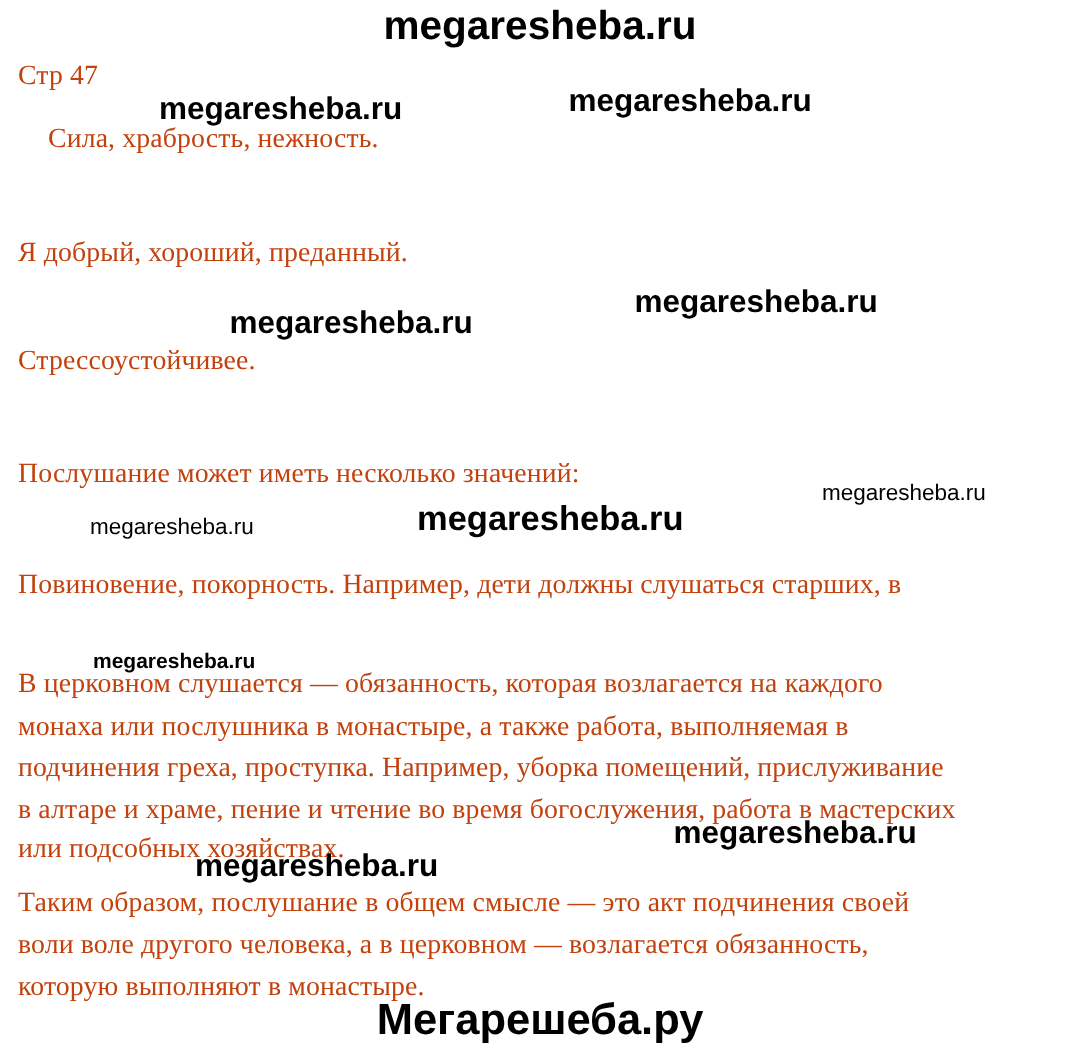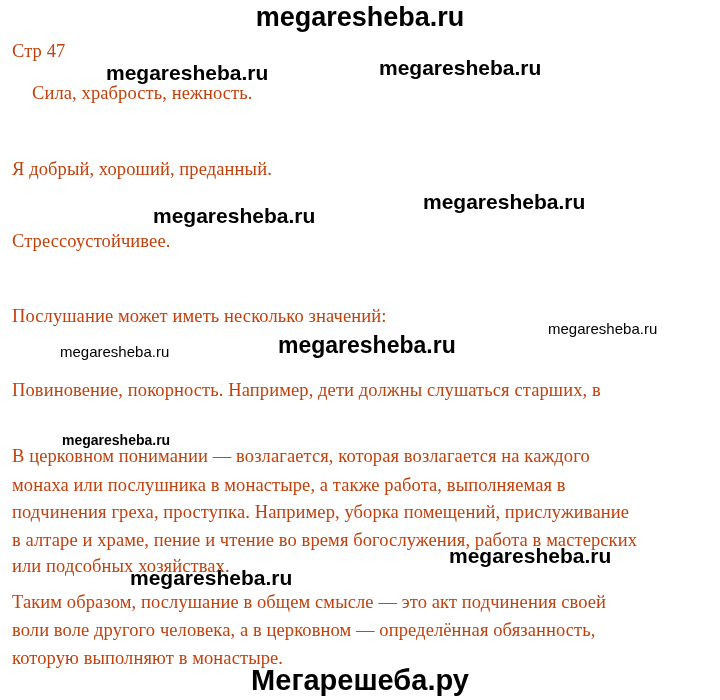--- a/index.html
+++ b/index.html
@@ -68,25 +68,25 @@
   <div class="bodyline" style="top:83px;margin-left:20px;">Сила, храбрость, нежность.</div>
 
   <div class="bodyline" style="top:159px;">Я добрый, хороший, преданный.</div>
 
   <div class="bodyline" style="top:231px;">Стрессоустойчивее.</div>
 
   <div class="bodyline" style="top:306px;">Послушание может иметь несколько значений:</div>
 
   <div class="bodyline" style="top:380px;">Повиновение, покорность. Например, дети должны слушаться старших, в</div>
 
-  <div class="bodyline" style="top:446px;">В церковном понимании — возлагается, которая возлагается на каждого</div>
+  <div class="bodyline" style="top:446px;">В церковном слушается — обязанность, которая возлагается на каждого</div>
   <div class="bodyline" style="top:475px;">монаха или послушника в монастыре, а также работа, выполняемая в</div>
   <div class="bodyline" style="top:502px;">подчинения греха, проступка. Например, уборка помещений, прислуживание</div>
   <div class="bodyline" style="top:530px;">в алтаре и храме, пение и чтение во время богослужения, работа в мастерских</div>
   <div class="bodyline" style="top:556px;text-align:right;">или подсобных хозяйствах.</div>
 
   <div class="bodyline" style="top:592px;">Таким образом, послушание в общем смысле — это акт подчинения своей</div>
-  <div class="bodyline" style="top:620px;">воли воле другого человека, а в церковном — определённая обязанность,</div>
+  <div class="bodyline" style="top:620px;">воли воле другого человека, а в церковном — возлагается обязанность,</div>
   <div class="bodyline" style="top:648px;">которую выполняют в монастыре.</div>
 
   <div class="footer-brand">Мегарешеба.ру</div>
 
 </div>
 
 </body></html>

